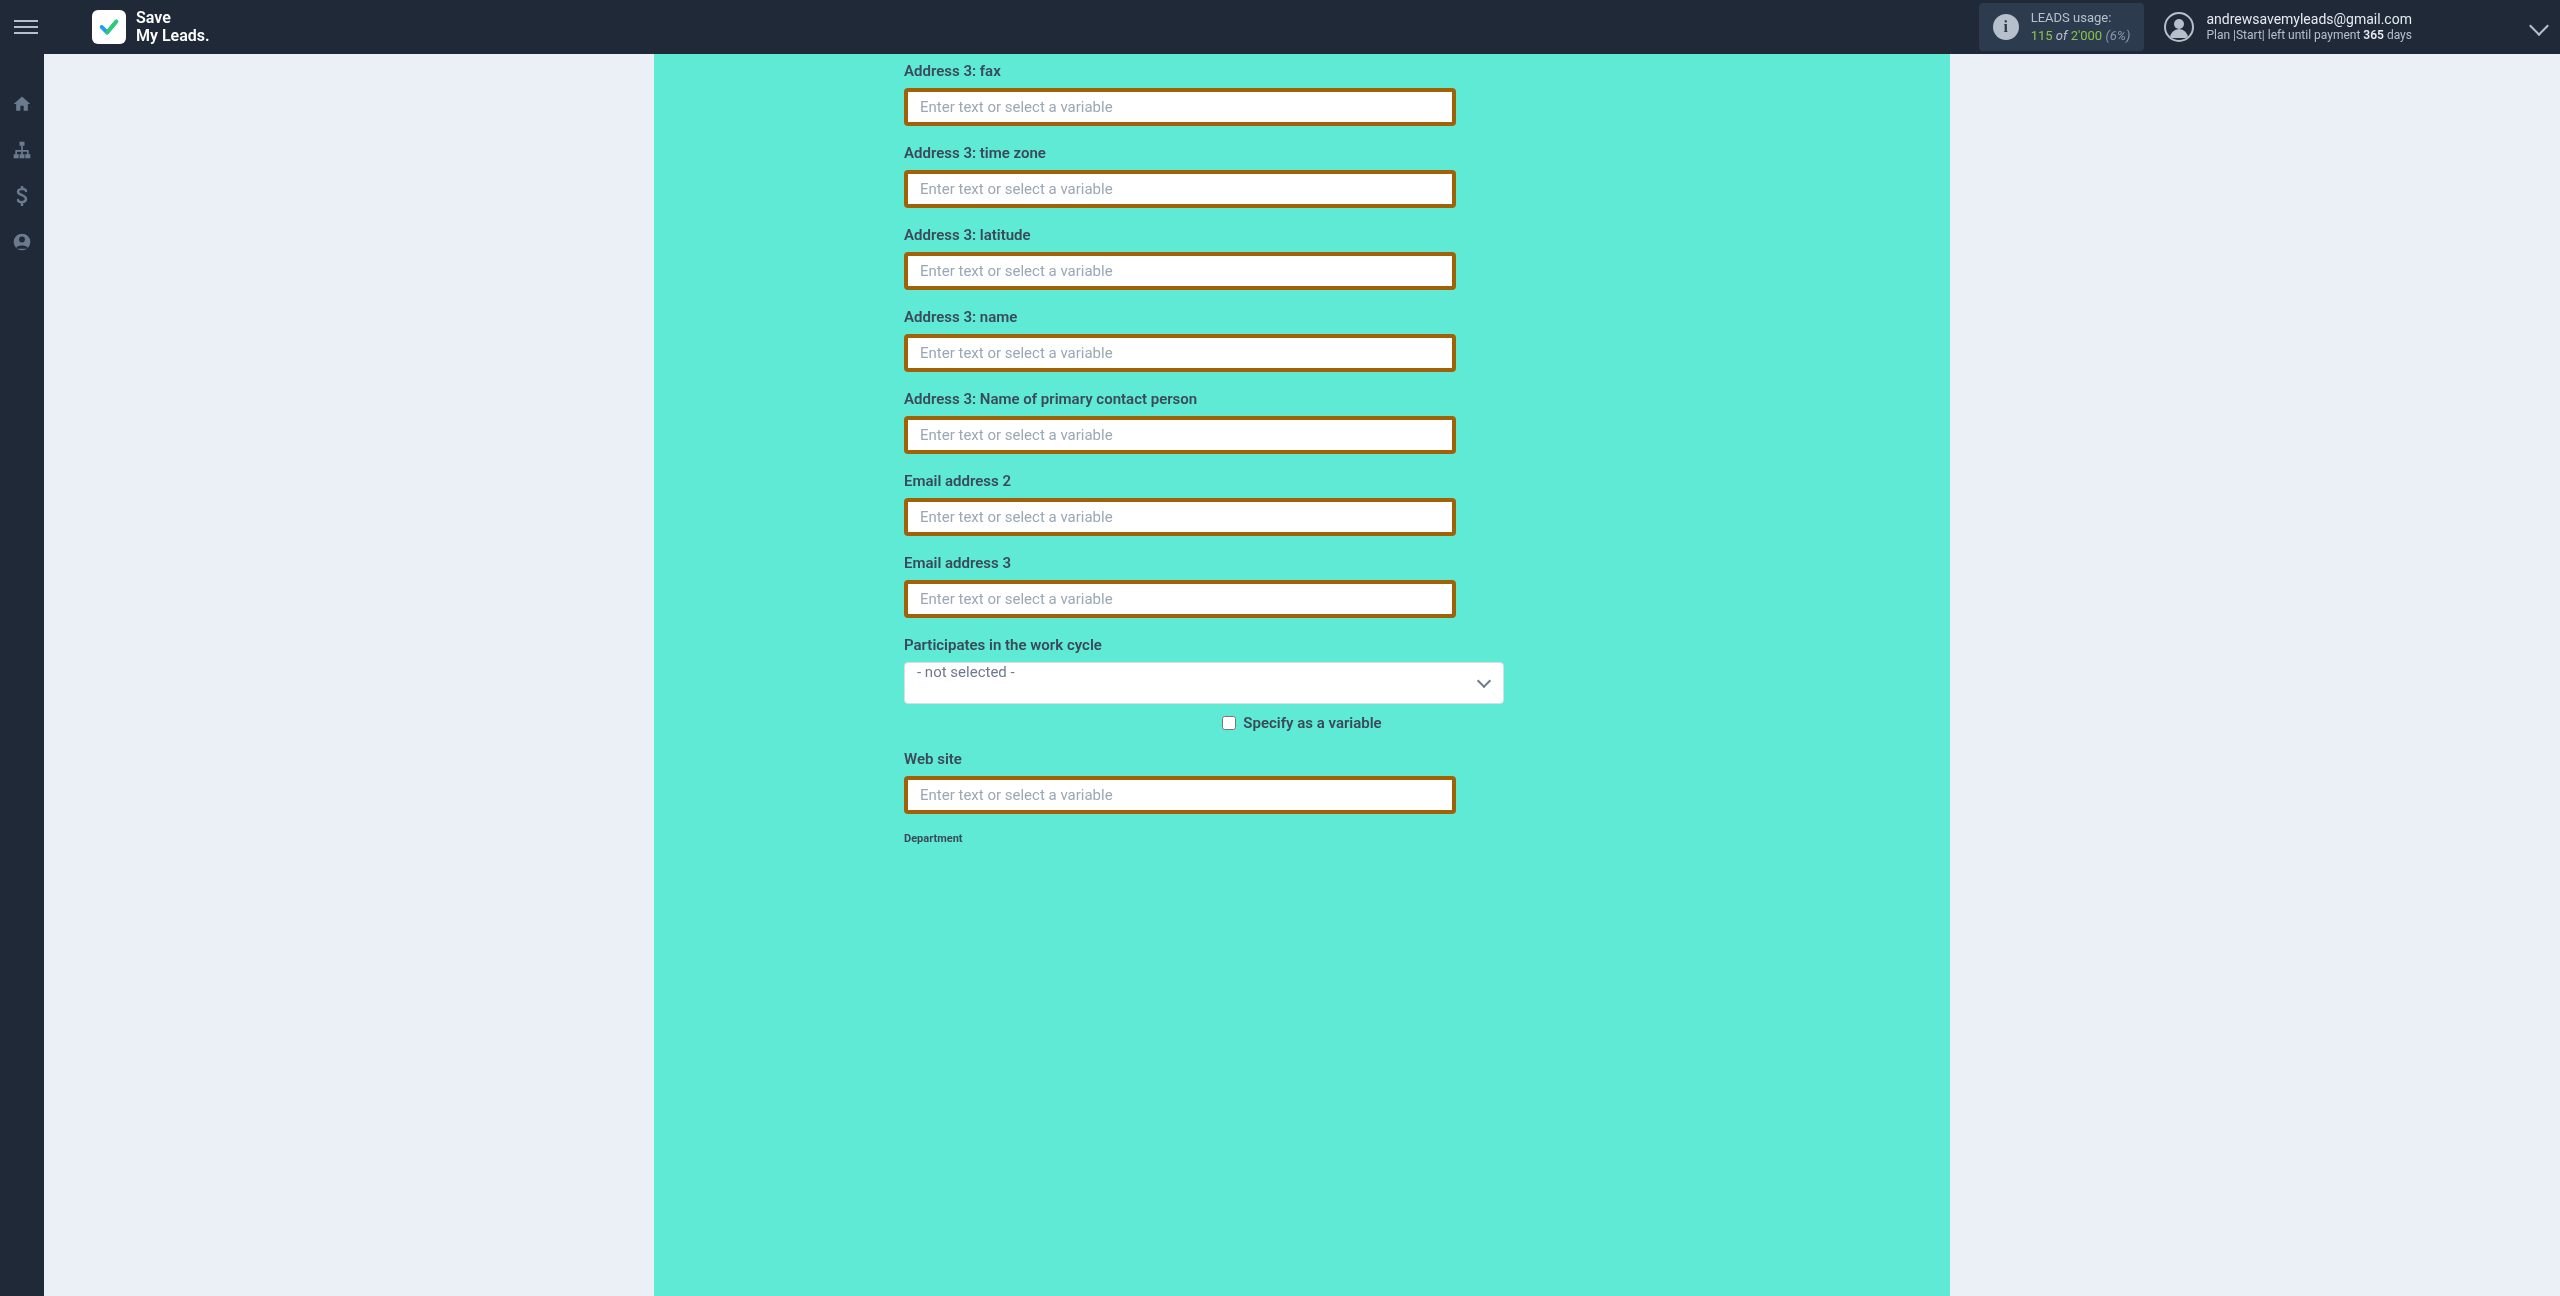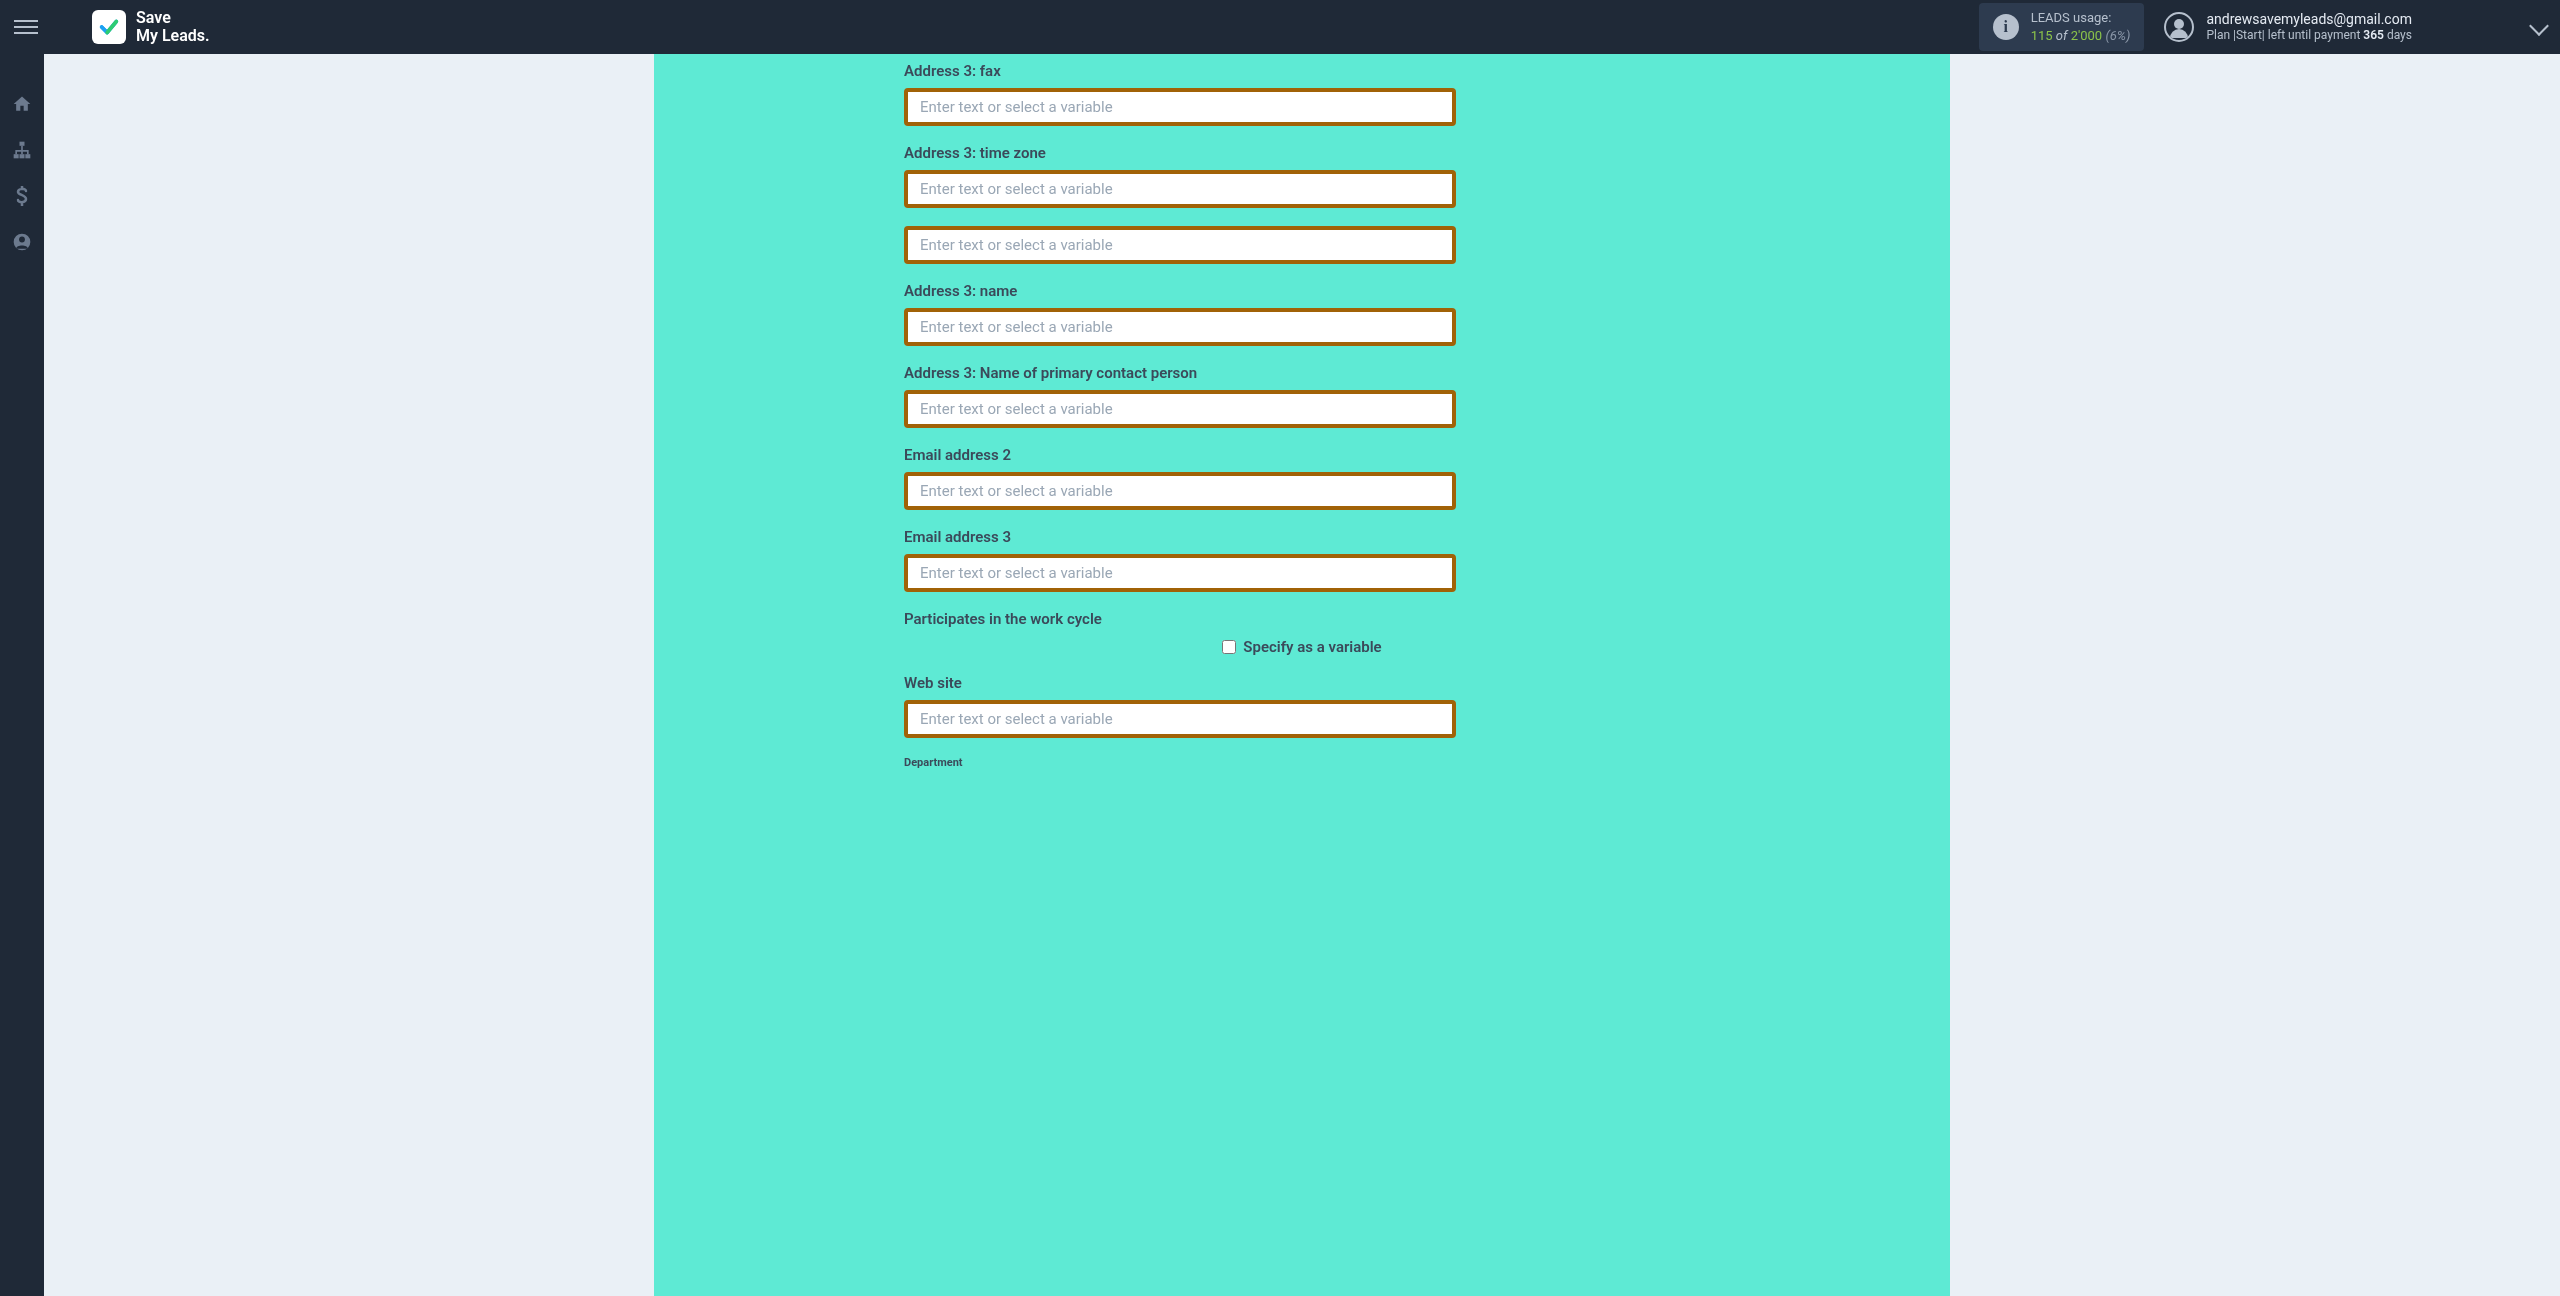--- a/index.html
+++ b/index.html
@@ -241,20 +241,21 @@
       <label class="field-label">Address 3: fax</label>
       <input class="field-input" type="text" placeholder="Enter text or select a variable" style="">
     </div>
 
     <div class="field-group">
       <label class="field-label">Address 3: time zone</label>
       <input class="field-input" type="text" placeholder="Enter text or select a variable" style="">
     </div>
 
     <div class="field-group">
+      <label class="field-label">Address 3: latitude</label>
       <input class="field-input" type="text" placeholder="Enter text or select a variable" style="">
     </div>
 
     <div class="field-group">
       <label class="field-label">Address 3: name</label>
       <input class="field-input" type="text" placeholder="Enter text or select a variable" style="">
     </div>
 
     <div class="field-group">
       <label class="field-label">Address 3: Name of primary contact person</label>
@@ -266,20 +267,24 @@
       <input class="field-input" type="text" placeholder="Enter text or select a variable" style="">
     </div>
 
     <div class="field-group">
       <label class="field-label">Email address 3</label>
       <input class="field-input" type="text" placeholder="Enter text or select a variable" style="">
     </div>
 
     <div class="field-group">
       <label class="field-label">Participates in the work cycle</label>
+      <div class="select-wrap">
+        <div class="field-select">- not selected -</div>
+        <span class="select-chevron"></span>
+      </div>
       <div class="checkbox-row">
         <input type="checkbox" id="specvar" style="">
         <label for="specvar">Specify as a variable</label>
       </div>
     </div>
 
     <div class="field-group">
       <label class="field-label">Web site</label>
       <input class="field-input" type="text" placeholder="Enter text or select a variable" style="">
     </div>

